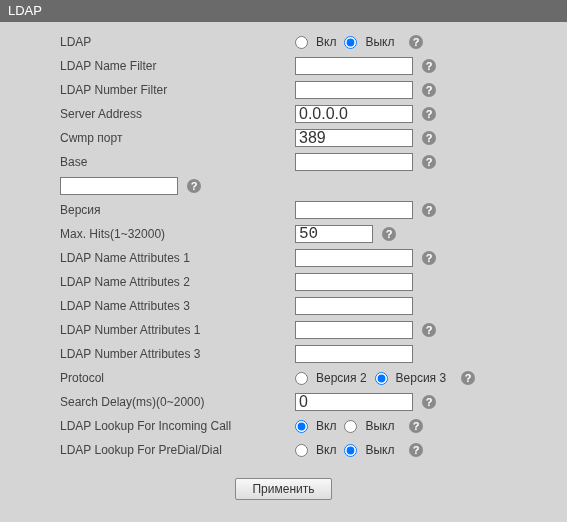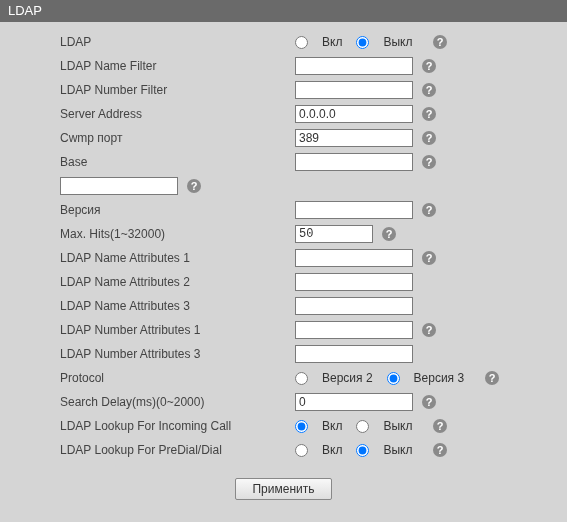--- a/index.html
+++ b/index.html
@@ -41,36 +41,36 @@
   }
   .control {
     display: flex;
     align-items: center;
     gap: 4px;
   }
   input[type="text"] {
     height: 18px;
     border: 1px solid #7a7a7a;
     background: #fff;
-    font-size: 12px;
+    font-size: 16px;
     padding: 0 3px;
     width: 118px;
     color: #333;
   }
   input.short { width: 78px; font-family: Liberation Mono, monospace; }
   .radio-group {
     display: flex;
     align-items: center;
     gap: 2px;
   }
   .radio-group label {
     display: flex;
     align-items: flex-end;
-    gap: 12px;
-    margin-right: 12px;
+    gap: 6px;
+    margin-right: 6px;
     cursor: pointer;
   }
   input[type="radio"] {
     margin: 0 2px 0 0;
     cursor: pointer;
   }
   .help-icon {
     display: inline-flex;
     align-items: center;
     justify-content: center;

